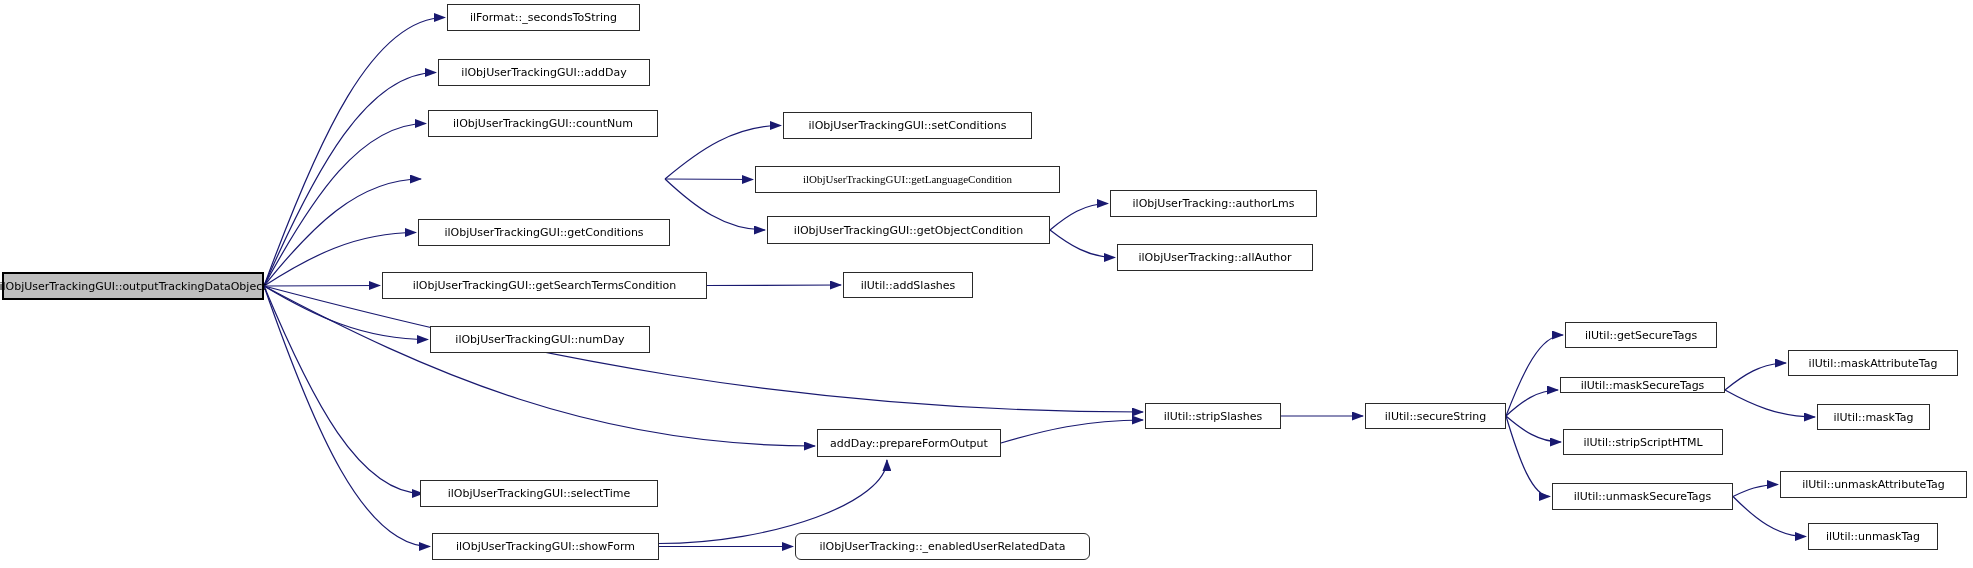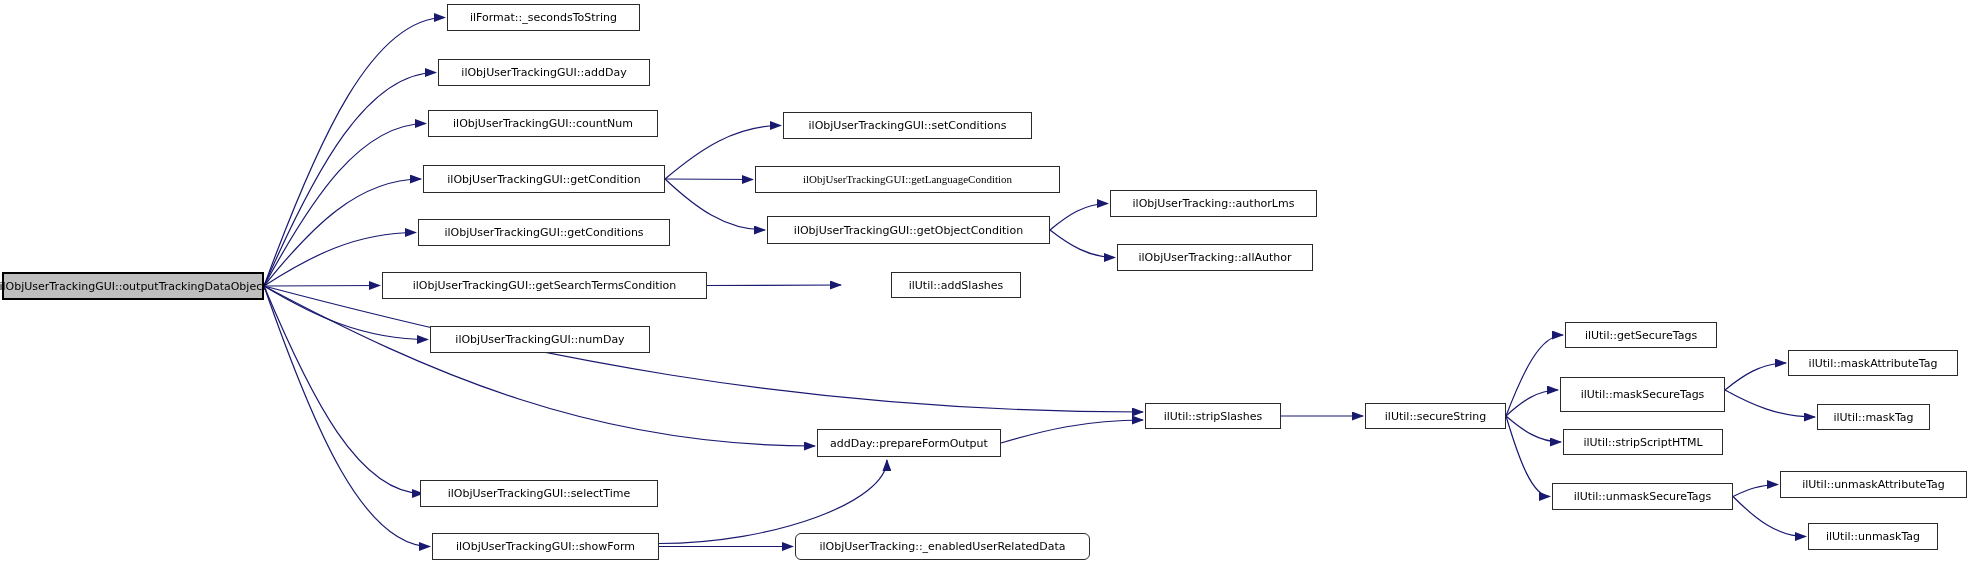--- a/index.html
+++ b/index.html
@@ -58,37 +58,36 @@
       <path d="M1506,416 C1519.2,460.3 1532.4,496.5 1550,496.5" fill="none" stroke="#191970" stroke-width="1.2" marker-end="url(#arrow)"></path>
       <path d="M1725,390 C1743.3,375.1 1761.6,363 1786,363" fill="none" stroke="#191970" stroke-width="1.2" marker-end="url(#arrow)"></path>
       <path d="M1725,390 C1752.0,404.9 1779.0,417 1815,417" fill="none" stroke="#191970" stroke-width="1.2" marker-end="url(#arrow)"></path>
       <path d="M1733,496.5 C1746.5,489.9 1760.0,484.5 1778,484.5" fill="none" stroke="#191970" stroke-width="1.2" marker-end="url(#arrow)"></path>
       <path d="M1733,496.5 C1754.9,518.5 1776.8,536.5 1806,536.5" fill="none" stroke="#191970" stroke-width="1.2" marker-end="url(#arrow)"></path>
     </svg>
     <div class="node root" style="left: 2px; top: 272px; width: 262px; height: 28px;">ilObjUserTrackingGUI::outputTrackingDataObject</div>
     <div class="node" style="left: 447px; top: 4px; width: 193px; height: 27px;">ilFormat::_secondsToString</div>
     <div class="node" style="left: 438px; top: 59px; width: 212px; height: 27px;">ilObjUserTrackingGUI::addDay</div>
     <div class="node" style="left: 428px; top: 110px; width: 230px; height: 27px;">ilObjUserTrackingGUI::countNum</div>
-    <div class="node" style="left: 423px; top: 165px; width: 242px; height: 28px;">ilObjUserTrackingGUI::getCondition</div>
     <div class="node" style="left: 418px; top: 219px; width: 252px; height: 27px;">ilObjUserTrackingGUI::getConditions</div>
     <div class="node" style="left: 382px; top: 272px; width: 325px; height: 27px;">ilObjUserTrackingGUI::getSearchTermsCondition</div>
     <div class="node" style="left: 430px; top: 326px; width: 220px; height: 27px;">ilObjUserTrackingGUI::numDay</div>
     <div class="node" style="left: 420px; top: 480px; width: 238px; height: 27px;">ilObjUserTrackingGUI::selectTime</div>
     <div class="node" style="left: 432px; top: 533px; width: 227px; height: 27px;">ilObjUserTrackingGUI::showForm</div>
     <div class="node" style="left: 783px; top: 112px; width: 249px; height: 27px;">ilObjUserTrackingGUI::setConditions</div>
     <div class="node" style="left: 755px; top: 166px; width: 305px; height: 27px; font-family: Liberation Serif, serif;">ilObjUserTrackingGUI::getLanguageCondition</div>
     <div class="node" style="left: 767px; top: 216px; width: 283px; height: 28px;">ilObjUserTrackingGUI::getObjectCondition</div>
-    <div class="node" style="left: 843px; top: 272px; width: 130px; height: 26px; margin-left: 48px;">ilUtil::addSlashes</div>
+    <div class="node" style="left: 843px; top: 272px; width: 130px; height: 26px;">ilUtil::addSlashes</div>
     <div class="node" style="left: 817px; top: 429px; width: 184px; height: 28px;">addDay::prepareFormOutput</div>
     <div class="node" style="left: 795px; top: 533px; width: 295px; height: 27px; border-radius: 6px;">ilObjUserTracking::_enabledUserRelatedData</div>
     <div class="node" style="left: 1110px; top: 190px; width: 207px; height: 27px;">ilObjUserTracking::authorLms</div>
     <div class="node" style="left: 1117px; top: 244px; width: 196px; height: 27px;">ilObjUserTracking::allAuthor</div>
     <div class="node" style="left: 1145px; top: 403px; width: 136px; height: 26px;">ilUtil::stripSlashes</div>
     <div class="node" style="left: 1365px; top: 403px; width: 141px; height: 26px;">ilUtil::secureString</div>
     <div class="node" style="left: 1565px; top: 322px; width: 152px; height: 26px;">ilUtil::getSecureTags</div>
-    <div class="node" style="left: 1560px; top: 377px; width: 165px; height: 35px;">ilUtil::maskSecureTags</div>
+    <div class="node" style="left: 1560px; top: 377px; width: 165px; height: 16px;">ilUtil::maskSecureTags</div>
     <div class="node" style="left: 1563px; top: 429px; width: 160px; height: 26px;">ilUtil::stripScriptHTML</div>
     <div class="node" style="left: 1552px; top: 483px; width: 181px; height: 27px;">ilUtil::unmaskSecureTags</div>
     <div class="node" style="left: 1788px; top: 350px; width: 170px; height: 26px;">ilUtil::maskAttributeTag</div>
     <div class="node" style="left: 1817px; top: 404px; width: 113px; height: 26px;">ilUtil::maskTag</div>
     <div class="node" style="left: 1780px; top: 471px; width: 187px; height: 27px;">ilUtil::unmaskAttributeTag</div>
     <div class="node" style="left: 1808px; top: 523px; width: 130px; height: 27px;">ilUtil::unmaskTag</div>
   </div>
 
 </body></html>

